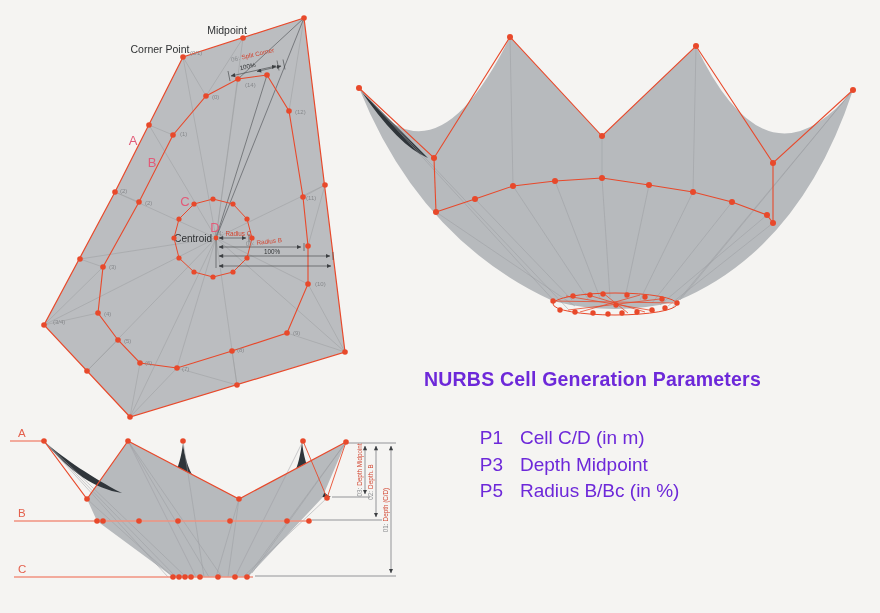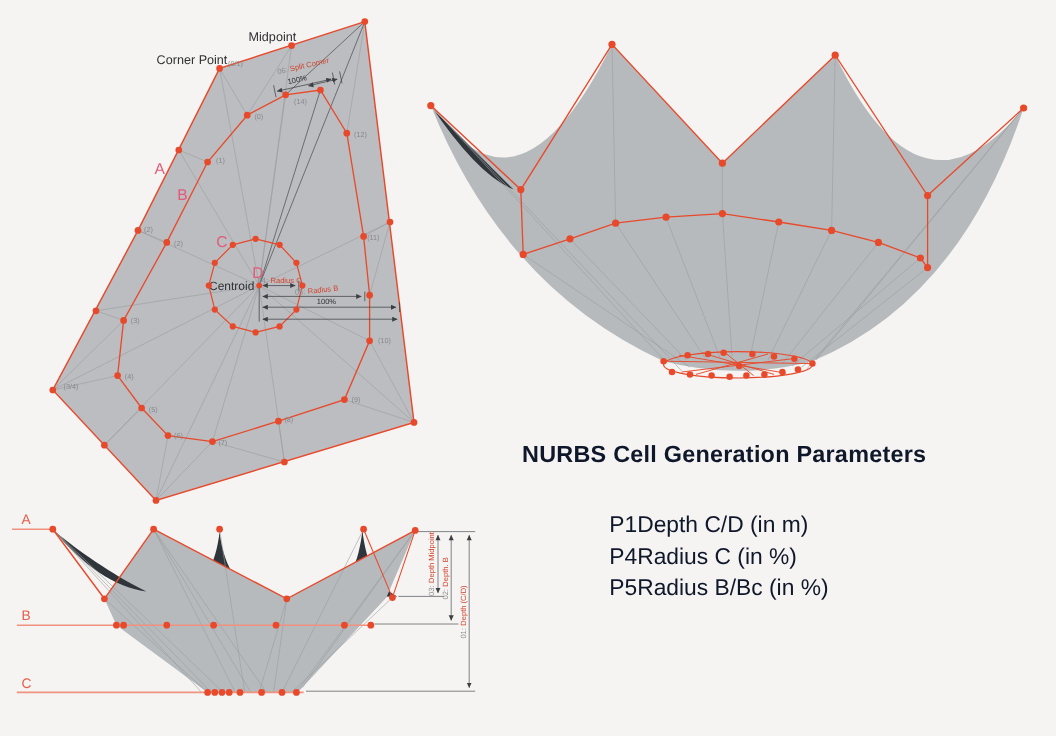--- a/index.html
+++ b/index.html
@@ -6,25 +6,25 @@
   body{width:880px;height:613px;background:#f5f4f2;position:relative;overflow:hidden;
        font-family:"Liberation Sans",sans-serif;}
   #stage{position:absolute;left:0;top:0;}
   svg text{font-family:"Liberation Sans",sans-serif;}
   .blk{fill:#2f3133;}
   .tiny{fill:#86888b;font-size:6px;}
   .pink{fill:#e25b78;font-size:13px;}
   .dimred{fill:#d2442f;}
   .dimnum{fill:#8b8d90;}
   .salmonL{fill:#e4604d;font-size:11.5px;}
-  #legend{position:absolute;left:435px;top:368px;width:440px;color:#0f172a;}
+  #legend{position:absolute;left:424px;top:368px;width:440px;color:#6d28d9;}
   #legend .ttl{font-size:19.5px;font-weight:bold;letter-spacing:.2px;}
   #legend .rows{margin-top:34px;}
   #legend .row{display:flex;font-size:19px;line-height:26.5px;}
-  #legend .num{width:96px;text-align:right;box-sizing:border-box;}
+  #legend .num{width:96px;text-align:right;padding-right:17px;box-sizing:border-box;}
 </style>
 </head>
 <body>
 
 <svg id="stage" width="880" height="613" viewBox="0 0 880 613">
   <defs>
     <marker id="ae" orient="auto" markerWidth="9" markerHeight="9" refX="7" refY="3.5">
       <path d="M0,0L7.5,3.5L0,7Z" fill="#3c3f42"></path>
     </marker>
     <marker id="as" orient="auto" markerWidth="9" markerHeight="9" refX="0.5" refY="3.5">
@@ -323,26 +323,26 @@
         <circle cx="247" cy="577" r="2.8"></circle>
     </g>
   </g>
 </svg>
 
 <div id="legend">
   <div class="ttl">NURBS Cell Generation Parameters</div>
   <div class="rows">
     <div class="row">
         <span class="num">P1</span>
-        <span>Depth C/D (in m)</span>
+        <span>Cell C/D (in m)</span>
       </div>
     <div class="row">
       </div>
     <div class="row">
-        <span class="num">P4</span>
-        <span>Radius C (in %)</span>
+        <span class="num">P3</span>
+        <span>Depth Midpoint</span>
       </div>
     <div class="row">
         <span class="num">P5</span>
         <span>Radius B/Bc (in %)</span>
       </div>
   </div>
 </div>
 
 </body></html>

